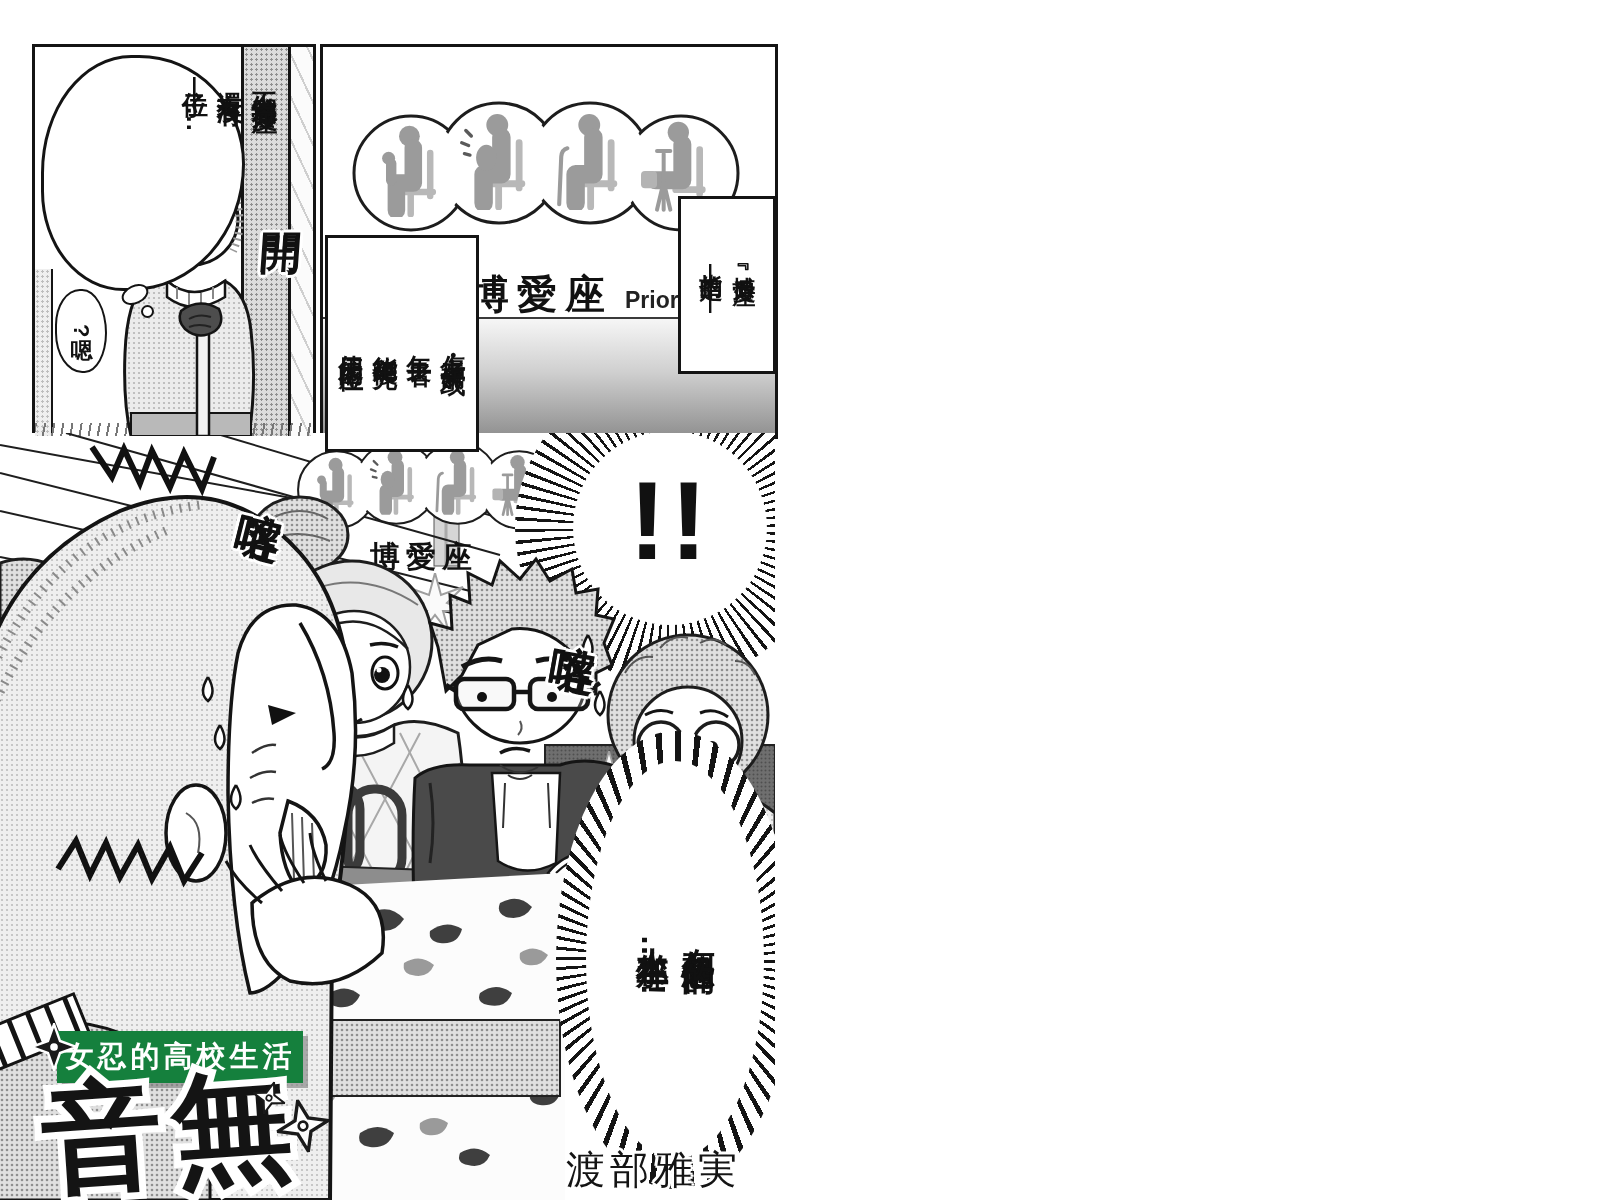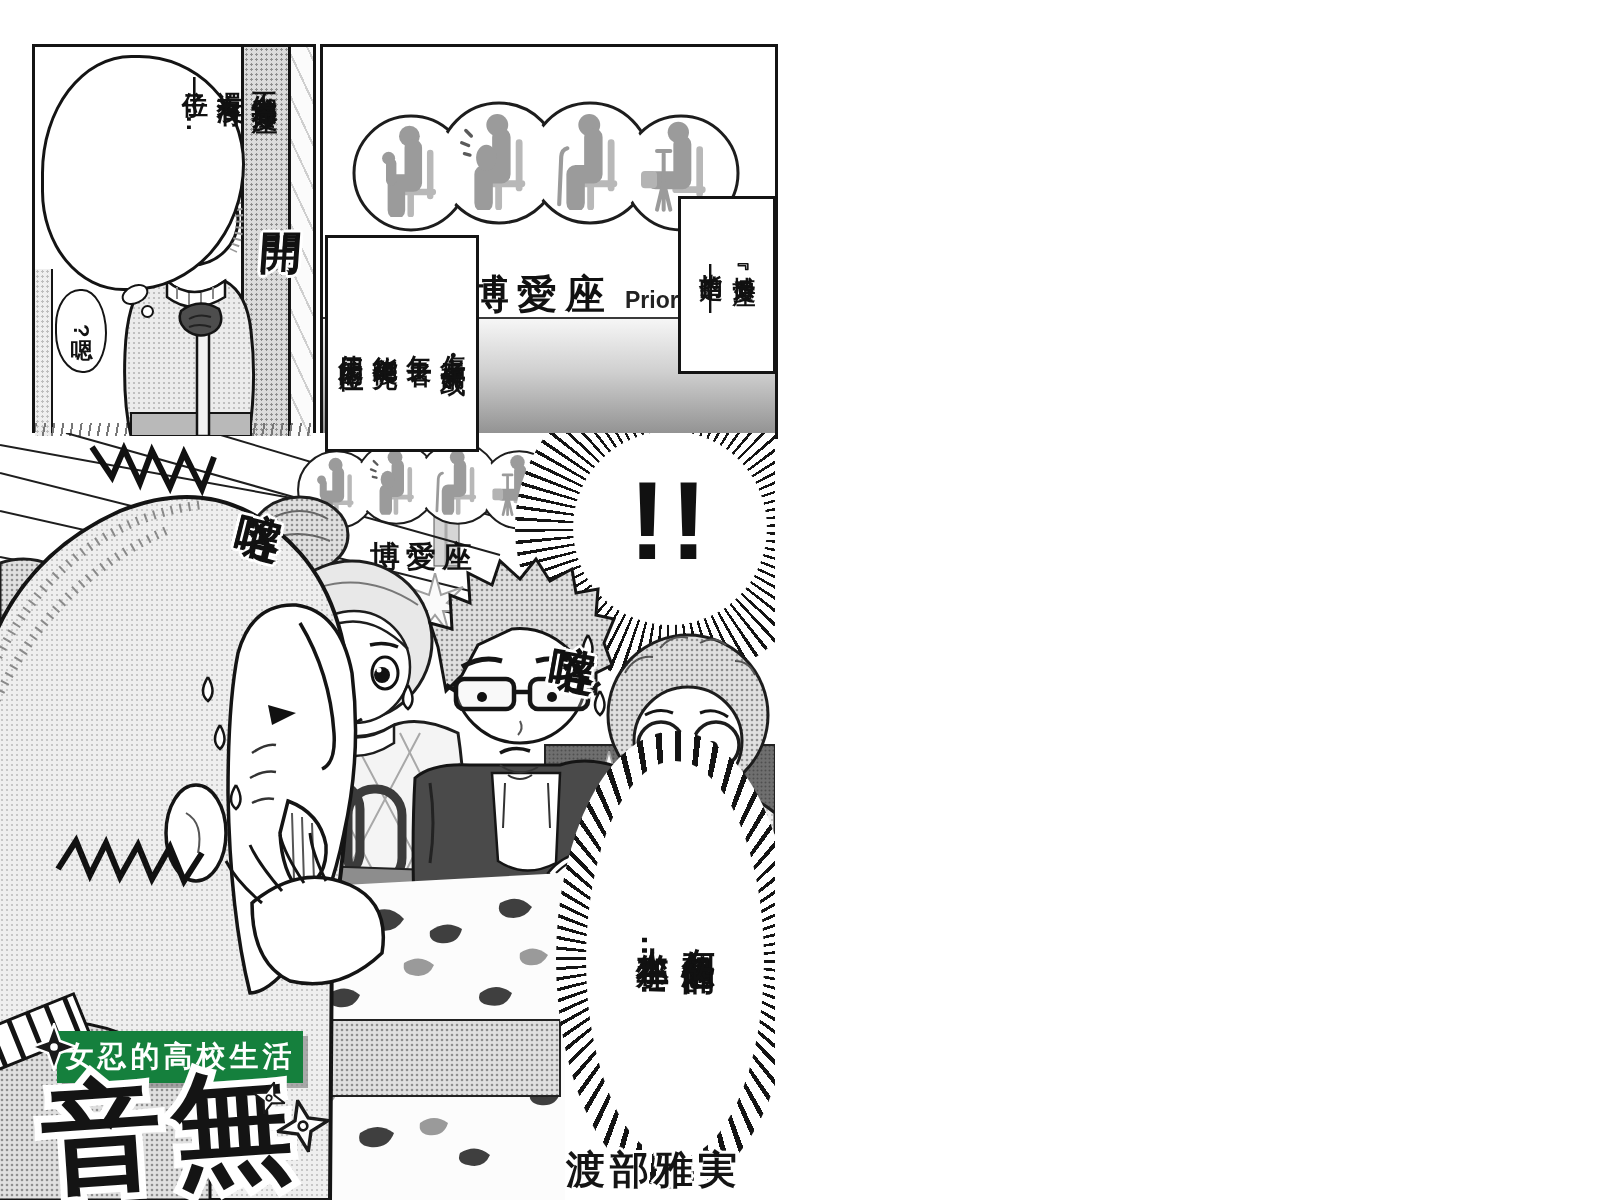--- a/index.html
+++ b/index.html
@@ -69,21 +69,21 @@
   .series-banner{position:absolute;left:57px;top:598px;width:246px;height:52px;background:#15803d;z-index:7;
       display:flex;align-items:center;justify-content:center;box-shadow:5px 5px 0 rgba(130,130,130,.65);}
   .series-banner span{color:#fff;font-size:29px;font-weight:700;letter-spacing:4px;}
   .logo-svg{position:absolute;left:28px;top:612px;width:330px;height:165px;z-index:8;overflow:visible;}
   .logo-svg text{font-size:120px;font-weight:800;fill:#141414;stroke:#fff;stroke-width:14px;paint-order:stroke;letter-spacing:10px;
       font-family:"Liberation Sans","DejaVu Sans",sans-serif;}
   .shuriken{position:absolute;z-index:9;}
   .s-left{left:30px;top:590px;width:48px;height:48px;}
   .s-r1{left:252px;top:648px;width:34px;height:34px;transform:rotate(18deg);}
   .s-r2{left:276px;top:666px;width:54px;height:54px;transform:rotate(-12deg);}
-  .author{position:absolute;left:566px;top:710px;font-size:39px;font-weight:700;letter-spacing:5px;z-index:9;color:#141414;}
+  .author{position:absolute;left:566px;top:710px;font-size:39px;font-weight:400;letter-spacing:5px;z-index:9;color:#141414;}
 </style>
 </head>
 <body>
 
 <div class="page">
 
   <svg width="0" height="0" style="position:absolute" aria-hidden="true">
     <defs>
       <symbol id="fig-child" viewBox="0 0 120 150">
         <path d="M88 52 L88 118 M92 112 L44 112 M58 112 L58 146" stroke="#b8b8b8" stroke-width="10" fill="none" stroke-linecap="round"></path>

